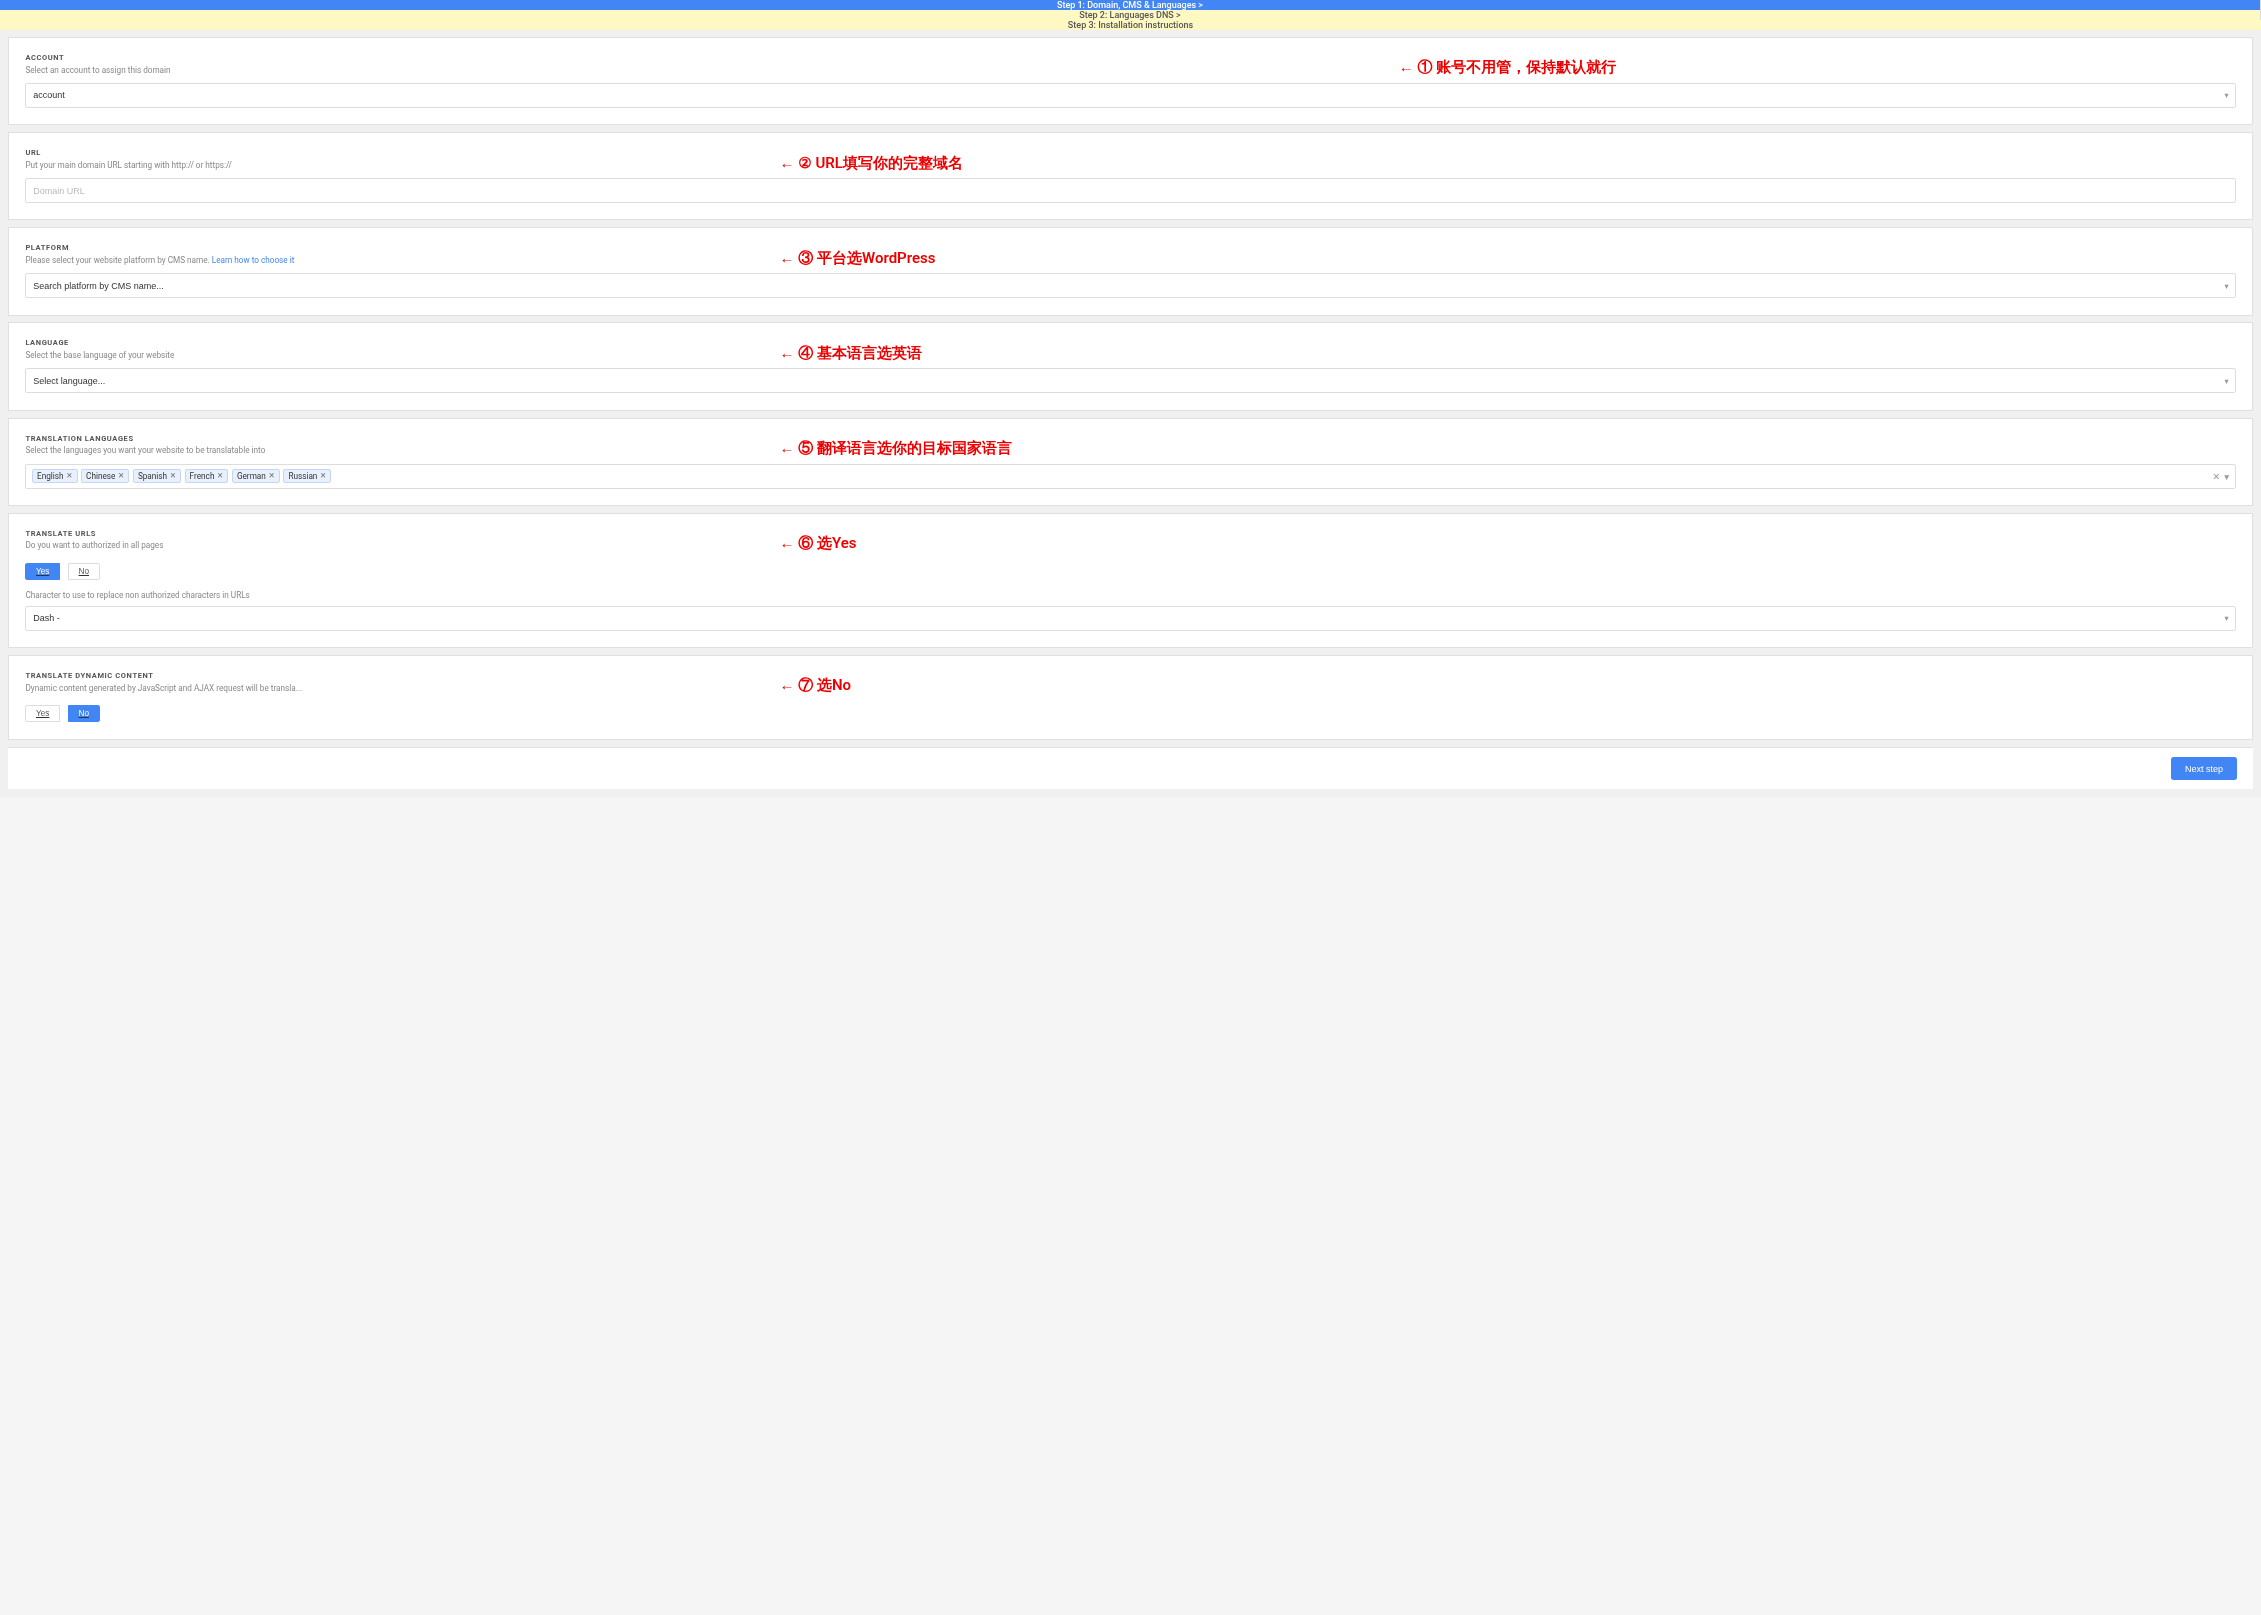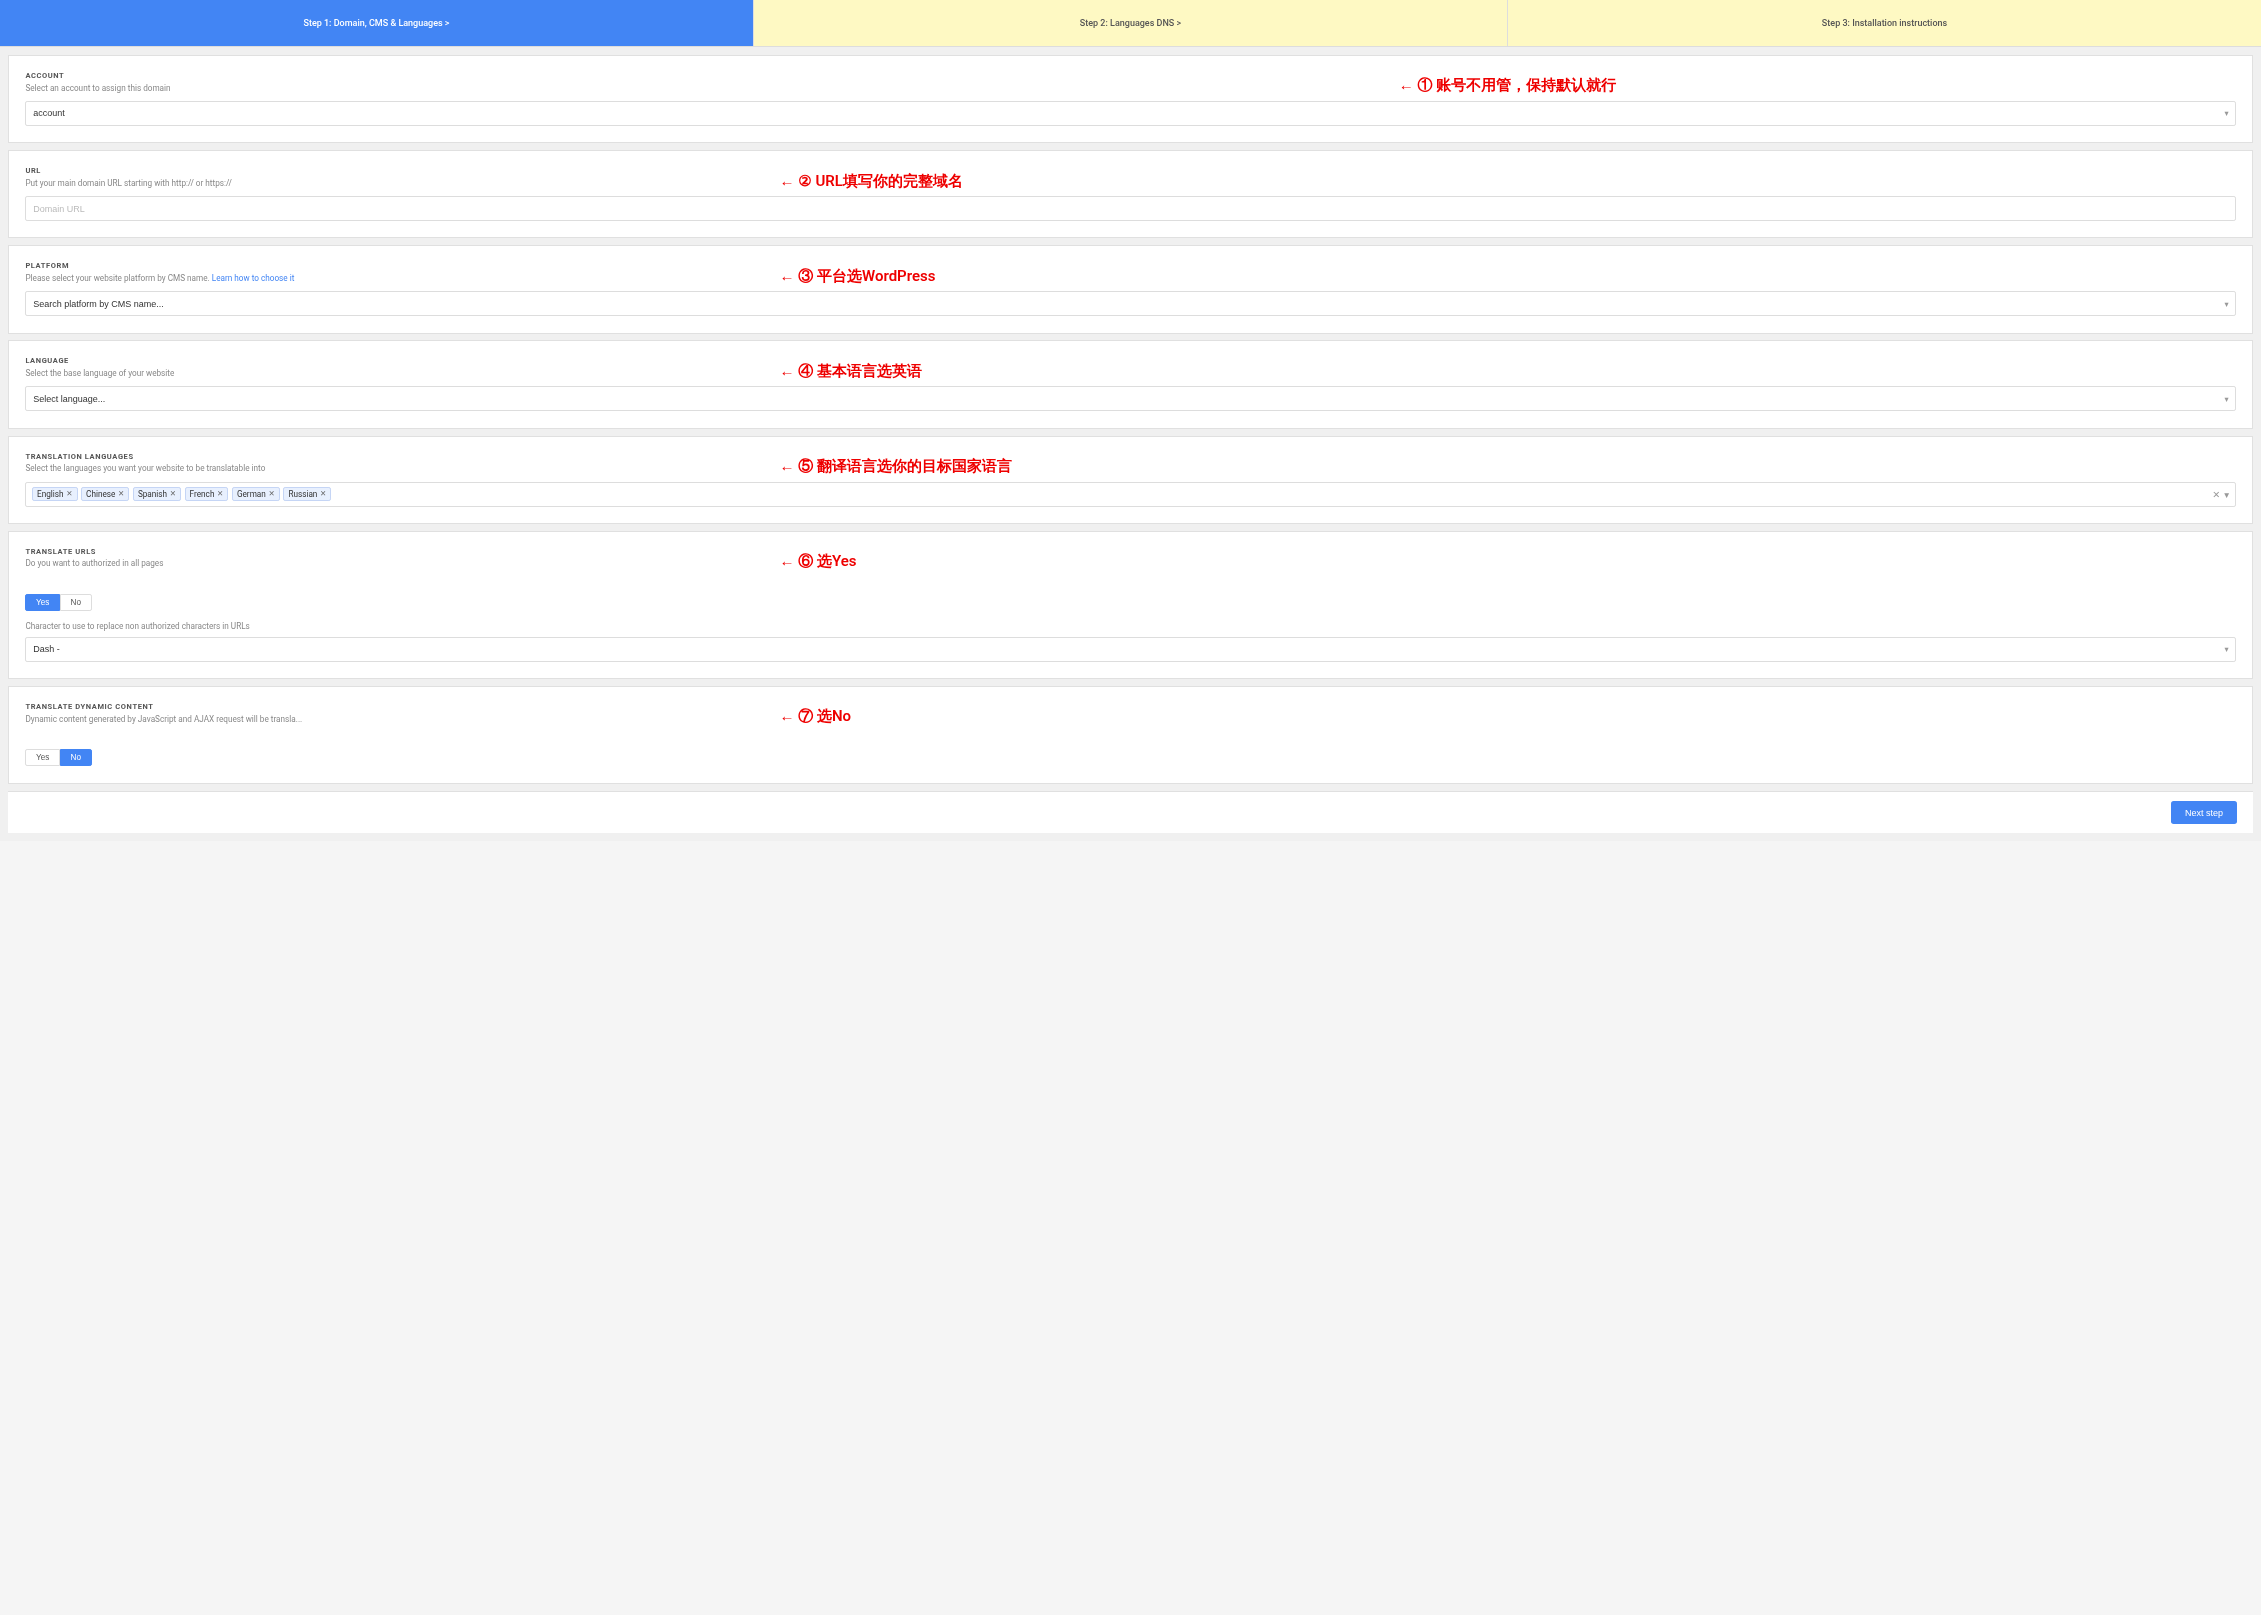--- a/index.html
+++ b/index.html
@@ -7,22 +7,23 @@
       font-family: -apple-system, BlinkMacSystemFont, 'Segoe UI', Roboto, sans-serif;
       background: #f5f5f5;
       color: #333;
       font-size: 9px;
     }
 
     
     .stepper {
       display: flex;
       width: 100%;
-      height: 47px;
+      height: 29px;
       border-bottom: 0.7px solid #ddd;
+      flex-direction: column;
     }
     .stepper-step {
       flex: 1;
       display: flex;
       align-items: center;
       justify-content: center;
       font-size: 9px;
       font-weight: 500;
       border-right: 0.7px solid #ddd;
       cursor: pointer;
@@ -152,22 +153,23 @@
       display: flex;
       align-items: center;
       gap: 4.1px;
       color: #999;
       font-size: 9.6px;
     }
 
     
     .btn-group {
       display: flex;
-      gap: 0;
-      margin-top: 17px;
+      gap: 8px;
+      margin-top: 4px;
+      text-decoration: underline;
     }
 
     .btn-yes {
       padding: 3.4px 9.6px;
       background: #4285f4;
       color: #fff;
       border: 0.7px solid #4285f4;
       border-radius: 2.1px 0 0 2.1px;
       font-size: 8.2px;
       cursor: pointer;

